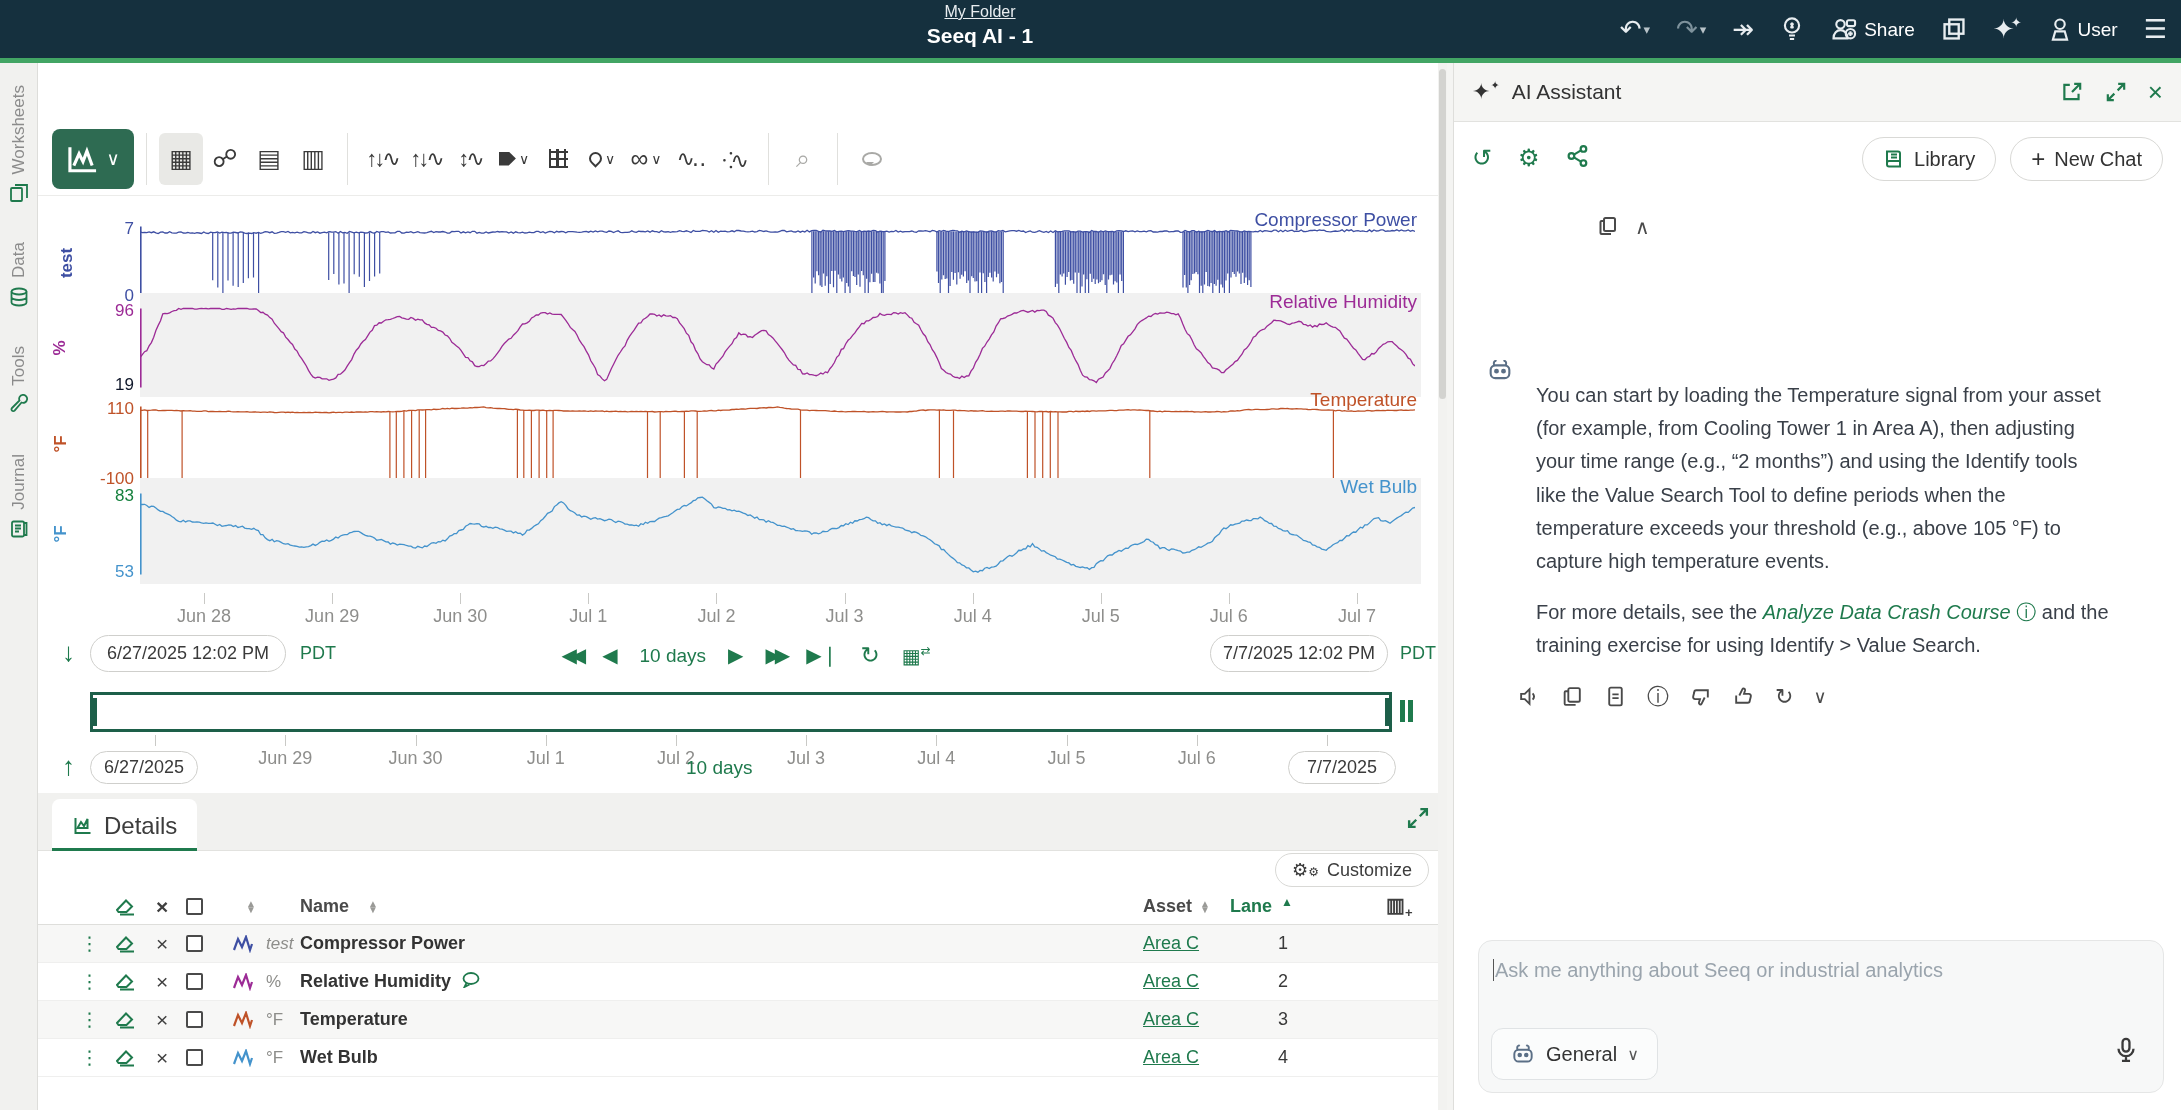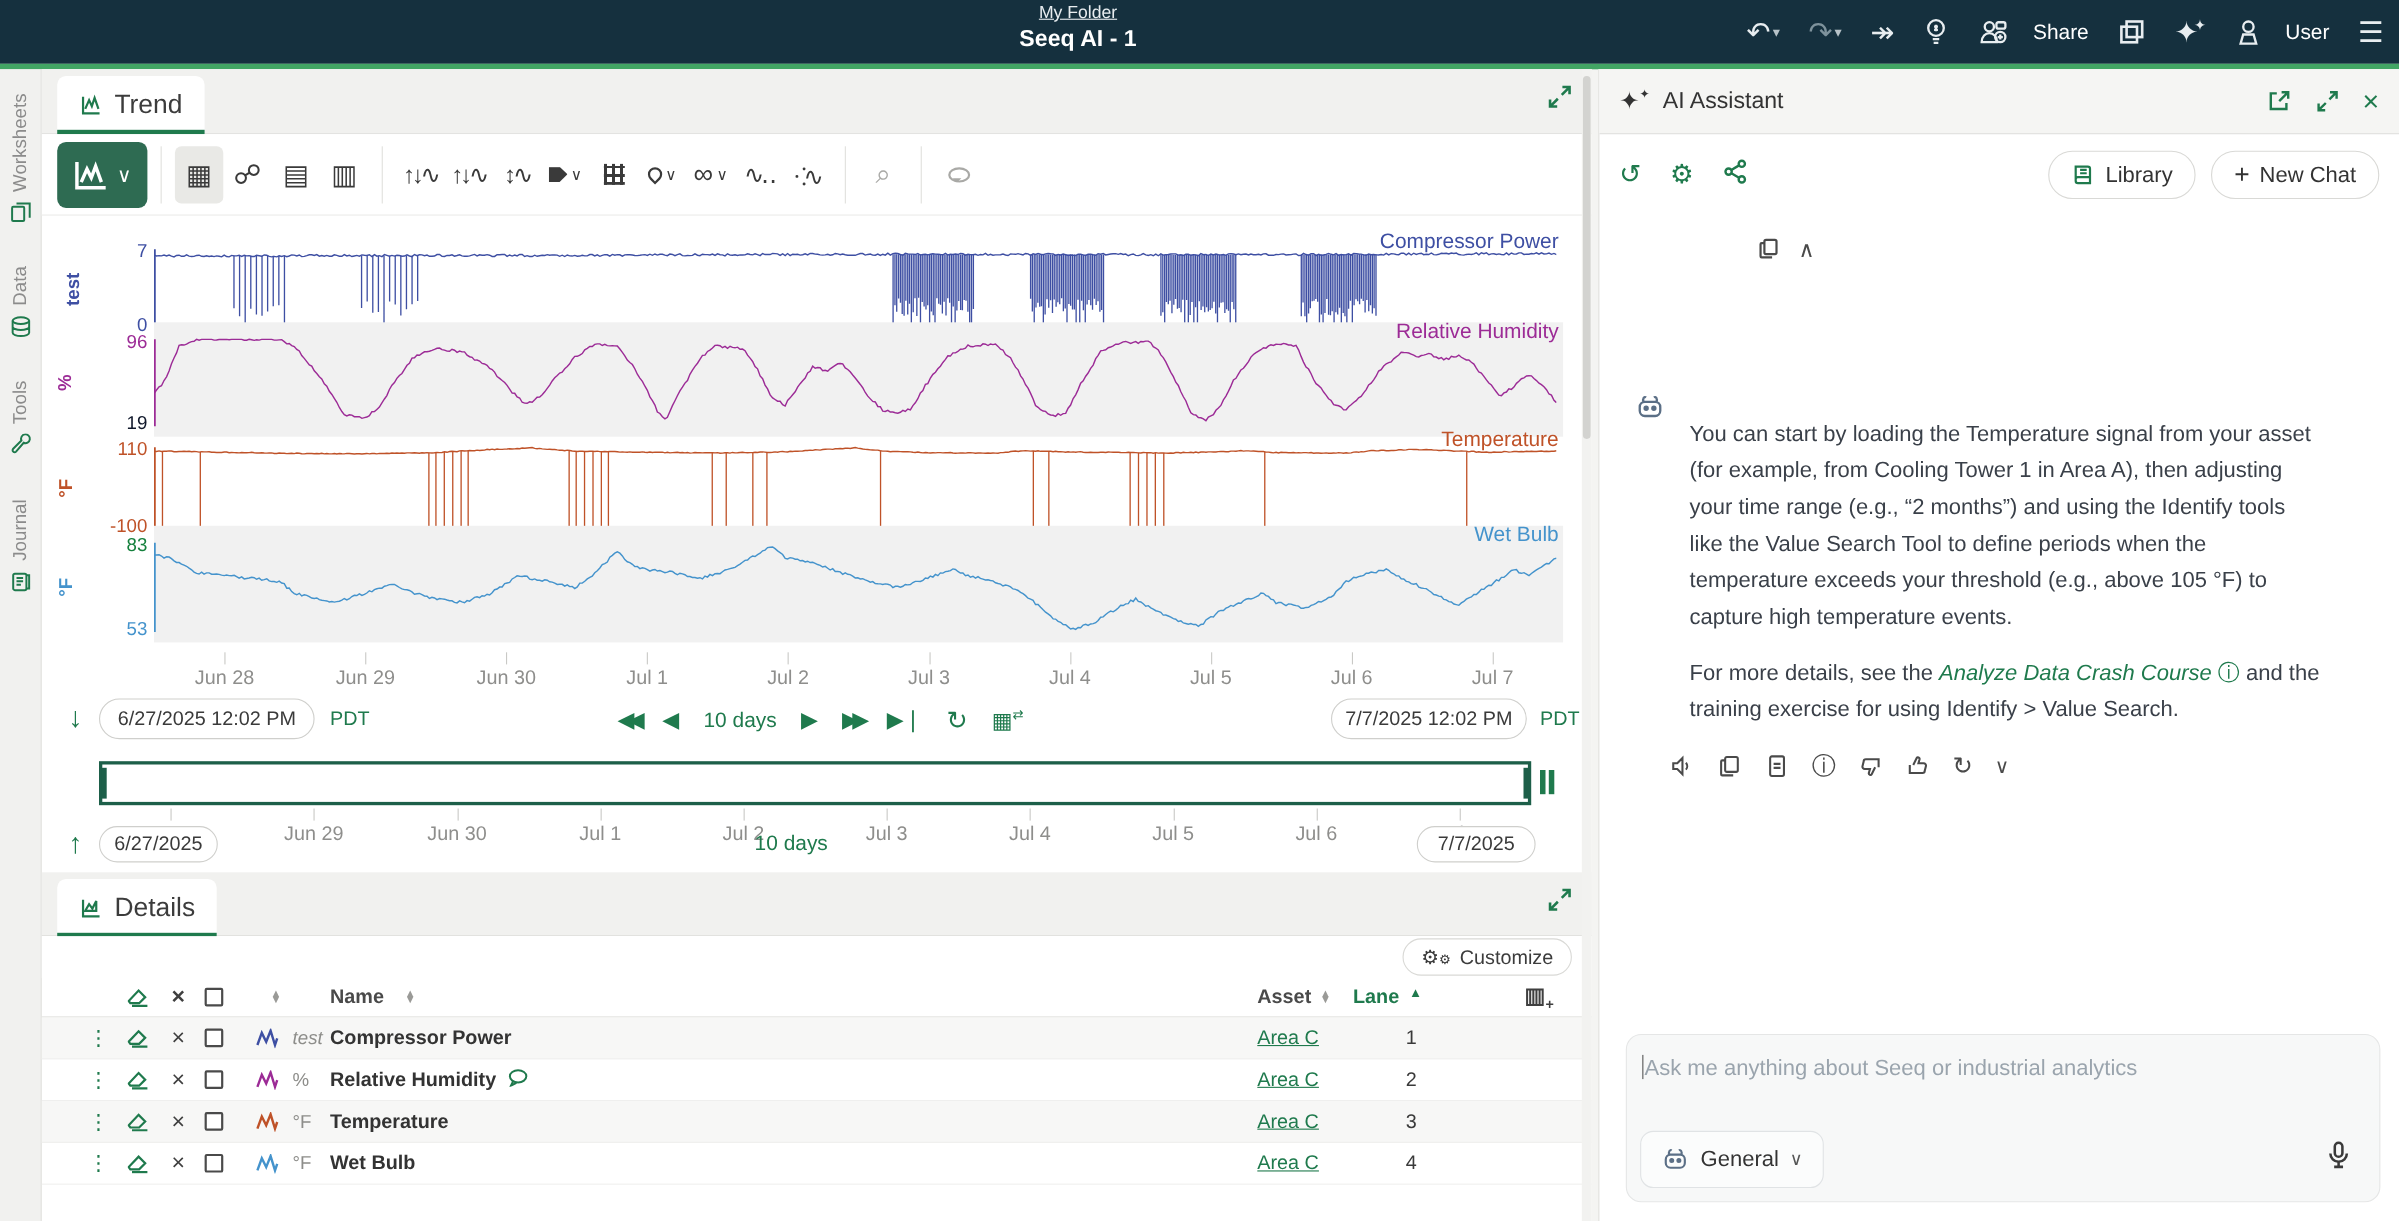--- a/index.html
+++ b/index.html
@@ -13,21 +13,21 @@
   .hdr-logo { display:flex; align-items:baseline; gap:12px; padding-left:52px; }
   .logo-seeq { font-size:37px; font-weight:bold; letter-spacing:-1px; }
   .logo-wb { font-size:30px; font-weight:600; letter-spacing:2px; color:#f2f5f6; }
   .hdr-center { position:absolute; left:880px; top:0; width:200px; height:58px; text-align:center; }
   .hdr-crumb { display:inline-block; margin-top:3px; font-size:16px; color:#e8edf0; text-decoration:underline; cursor:pointer; }
   .hdr-title { font-size:21px; font-weight:bold; margin-top:3px; color:#fff; }
   .hdr-icons { position:absolute; right:14px; top:0; height:58px; display:flex; align-items:center; gap:26px; }
   .hicon { color:#e8edf0; font-size:26px; line-height:1; display:flex; align-items:center; cursor:pointer; }
   .hicon .mini-caret { font-size:13px; color:#b7c2c8; margin-left:2px; }
   .hicon.dim { color:#7e929c; }
-  .hlabel { font-size:19px; color:#fff; margin-left:22px; }
+  .hlabel { font-size:19px; color:#fff; margin-left:6px; }
   .accent-strip { position:absolute; left:0; top:58px; width:2181px; height:5px; background:#42a564; }
 
   
   .sidebar { position:absolute; left:0; top:63px; width:38px; height:1047px; background:#f1f1ef;
     border-right:1px solid #ddddda; display:flex; flex-direction:column; align-items:center; padding-top:22px; gap:38px; }
   .side-item { display:flex; flex-direction:column; align-items:center; gap:8px; cursor:pointer; }
   .side-label { writing-mode:vertical-rl; transform:rotate(180deg); font-size:17px; color:#8b8b8b; }
   .side-ic { width:22px; height:22px; }
   .side-ic svg { stroke:#1f7a4d; fill:none; stroke-width:1.8; }
 
@@ -251,33 +251,20 @@
       <span class="side-ic">
         <svg viewBox="0 0 22 22" width="22" height="22">
             <rect x="4" y="3.5" width="12" height="15" rx="1.5"></rect>
             <path d="M16 5 h2.5 v12 h-2.5 M7 7.5 h6 M7 10.5 h6 M7 13.5 h4"></path>
           </svg></span>
     </div>
   </div>
 
   <div class="panel-trend">
 
-    <div class="tabstrip" style="top:0">
-      <div class="tab">
-        <svg width="22" height="22" viewBox="0 0 22 22">
-          <path d="M3.5 3 v15 h15"></path>
-            <path d="M5.5 14 l3.5-8 2.5 5.5 2.5-7.5 3.5 10"></path>
-          </svg>
-        <span>Trend</span>
-      </div>
-      <span class="expand-corner">
-        <svg width="26" height="26" viewBox="0 0 22 22">
-            <path d="M13 3.5 h5.5 v5.5 M18.5 3.5 l-6 6 M9 18.5 H3.5 v-5.5 M3.5 18.5 l6-6"></path>
-          </svg></span>
-    </div>
 
     <div class="toolbar">
       <div class="display-btn">
         <svg width="34" height="32" viewBox="0 0 26 24">
           <path d="M3 3 v18 h20"></path>
             <path d="M6 17 l4-9 3 6 3-8 4 11"></path>
           </svg>
         <span class="car">∨</span>
       </div>
       <div class="tsep"></div>

